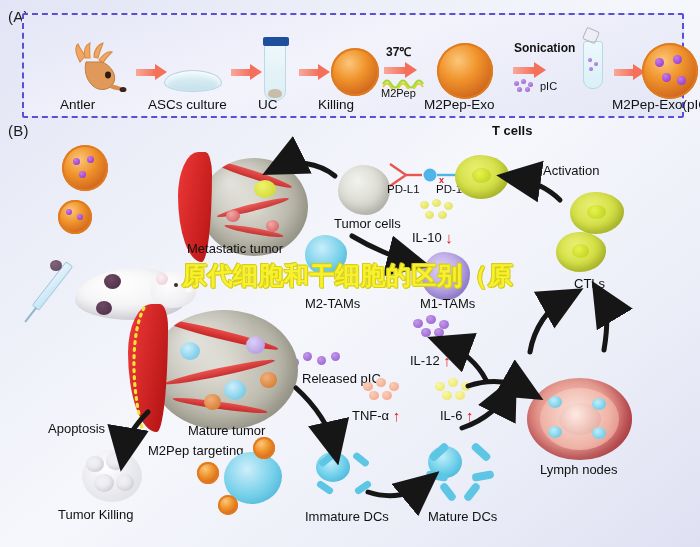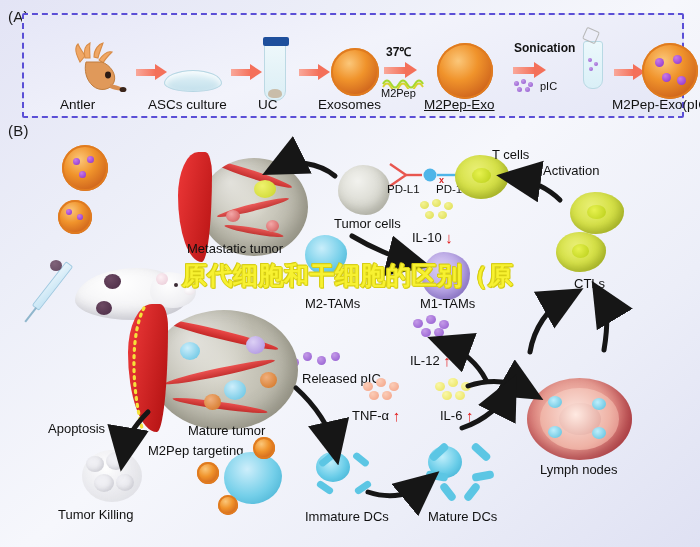--- a/index.html
+++ b/index.html
@@ -373,21 +373,21 @@
           <i style="transform: rotate(263.077deg) translateY(-50%);"></i>
           <i style="transform: rotate(276.923deg) translateY(-50%);"></i>
           <i style="transform: rotate(290.769deg) translateY(-50%);"></i>
           <i style="transform: rotate(304.615deg) translateY(-50%);"></i>
           <i style="transform: rotate(318.462deg) translateY(-50%);"></i>
           <i style="transform: rotate(332.308deg) translateY(-50%);"></i>
           <i style="transform: rotate(346.154deg) translateY(-50%);"></i>
         </div>
       <div class="exo" style="inset:0;"></div>
     </div>
-    <div class="a-label" style="left:294px; top:82px;">Exosomes</div>
+    <div class="a-label" style="left:294px; top:82px;">Killing</div>
 
     <div class="a-mid" style="left:362px; top:28px;">37℃</div>
     <div class="red-arrow" style="left:360px; top:52px; width:22px;"></div>
     <svg class="m2pep-squiggle" style="left:358px; top:60px;" viewBox="0 0 46 14">
       <path d="M1 9 Q5 2 9 9 T17 9 T25 9 T33 9 T41 9" stroke="#a6d930" stroke-width="2.2" fill="none"></path>
       <path d="M1 12 Q5 5 9 12 T17 12 T25 12 T33 12 T41 12" stroke="#d9d231" stroke-width="1.8" fill="none"></path>
     </svg>
     <div class="a-sub" style="left:357px; top:72px;">M2Pep</div>
 
     <div style="position:absolute; left:413px; top:28px; width:56px; height:56px;">
@@ -414,21 +414,21 @@
           <i style="transform: rotate(263.077deg) translateY(-50%);"></i>
           <i style="transform: rotate(276.923deg) translateY(-50%);"></i>
           <i style="transform: rotate(290.769deg) translateY(-50%);"></i>
           <i style="transform: rotate(304.615deg) translateY(-50%);"></i>
           <i style="transform: rotate(318.462deg) translateY(-50%);"></i>
           <i style="transform: rotate(332.308deg) translateY(-50%);"></i>
           <i style="transform: rotate(346.154deg) translateY(-50%);"></i>
         </div>
       <div class="exo" style="inset:0;"></div>
     </div>
-    <div class="a-label" style="left:400px; top:82px;text-decoration:underline;">M2Pep-Exo</div>
+    <div class="a-label" style="left:400px; top:82px;">M2Pep-Exo</div>
 
     <div class="a-mid" style="left:490px; top:26px;">Sonication</div>
     <div class="red-arrow" style="left:489px; top:52px; width:22px;"></div>
     <div class="dots-group d-purple" style="position:absolute; left:489px; top:64px; width:24px; height:14px;">
       <i style="left:1px;  top:2px; width:5px; height:5px;"></i>
       <i style="left:8px;  top:0px; width:5px; height:5px;"></i>
       <i style="left:15px; top:3px; width:5px; height:5px;"></i>
       <i style="left:4px;  top:8px; width:5px; height:5px;"></i>
       <i style="left:12px; top:8px; width:5px; height:5px;"></i>
     </div>
@@ -595,21 +595,21 @@
     <path d="M4 6 L20 17 L4 28" stroke="#e8564f" stroke-width="2.4" fill="none"></path>
     <line x1="20" y1="17" x2="36" y2="17" stroke="#e8564f" stroke-width="2.4"></line>
     <circle cx="44" cy="17" r="6.5" fill="#4fb5e8"></circle>
     <line x1="51" y1="17" x2="74" y2="17" stroke="#4fb5e8" stroke-width="2.4"></line>
     <text x="53" y="25" font-family="Liberation Sans" font-size="9" font-weight="bold" fill="#d81f1f">x</text>
   </svg>
   <div class="b-label small" style="left:387px; top:183px;">PD-L1</div>
   <div class="b-label small" style="left:436px; top:183px;">PD-1</div>
 
   <div class="cell-blob tcell" style="left:455px; top:155px; width:54px; height:44px;"></div>
-  <div class="b-label" style="left:492px; top:148px;">T cells</div>
+  <div class="b-label" style="left:492px; top:124px;font-weight:bold;">T cells</div>
 
   <div class="b-label" style="left:543px; top:164px;">Activation</div>
 
   <div class="cell-blob tcell" style="left:570px; top:192px; width:54px; height:42px;"></div>
   <div class="cell-blob tcell" style="left:556px; top:232px; width:50px; height:40px;"></div>
   <div class="b-label" style="left:574px; top:277px;">CTLs</div>
 
   <div class="dots-group d-yellow" style="position:absolute; left:418px; top:199px; width:40px; height:26px;">
     <i style="left:2px;  top:2px;  width:9px; height:8px;"></i>
     <i style="left:14px; top:0px;  width:9px; height:8px;"></i>

